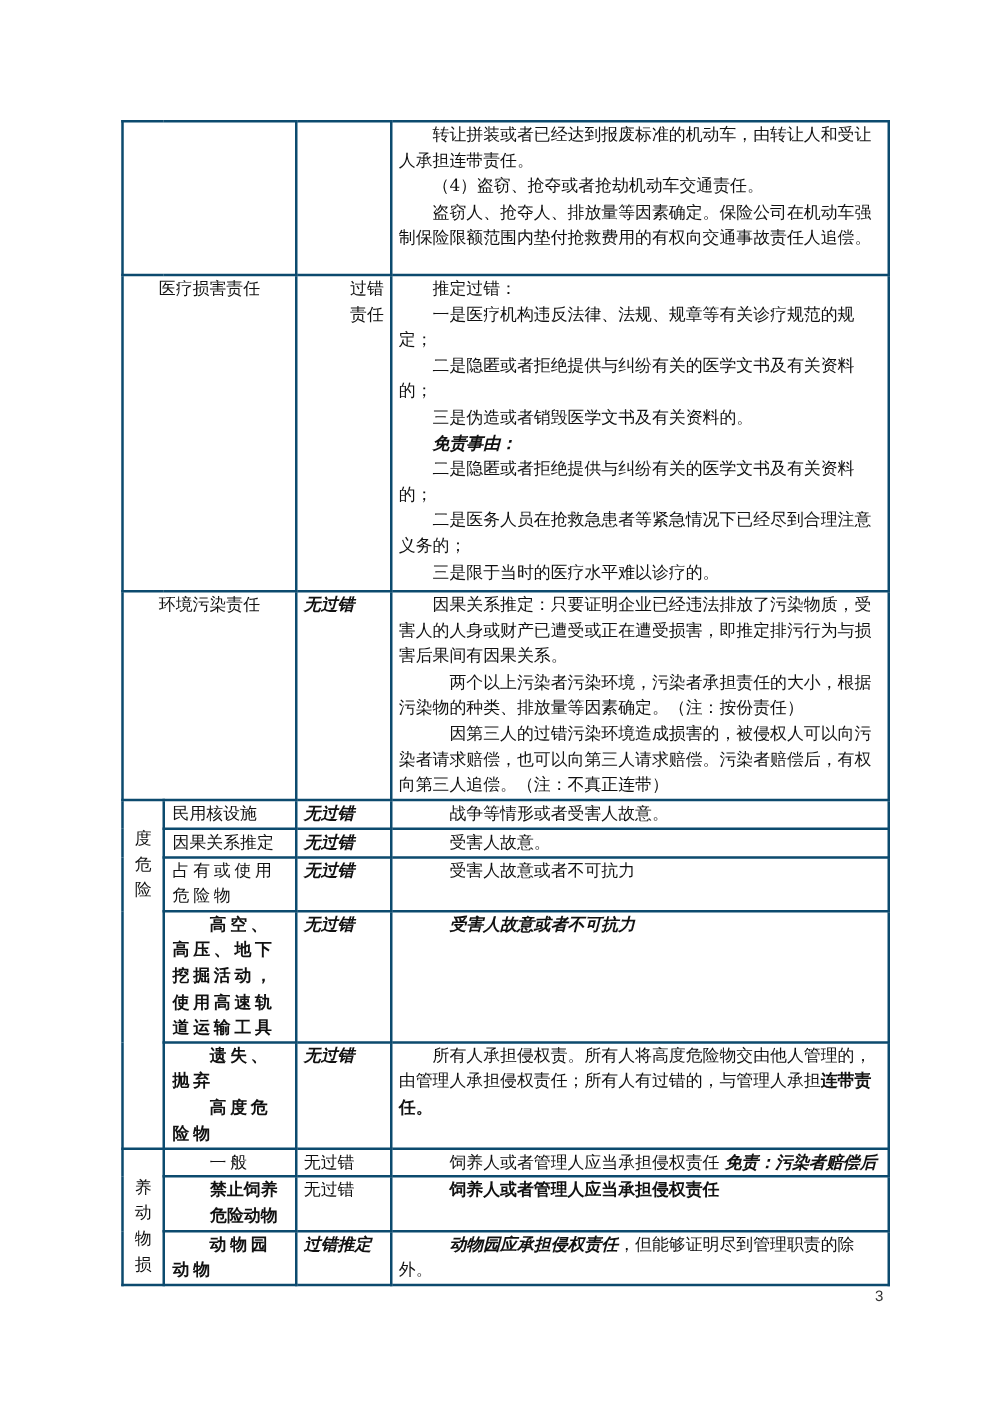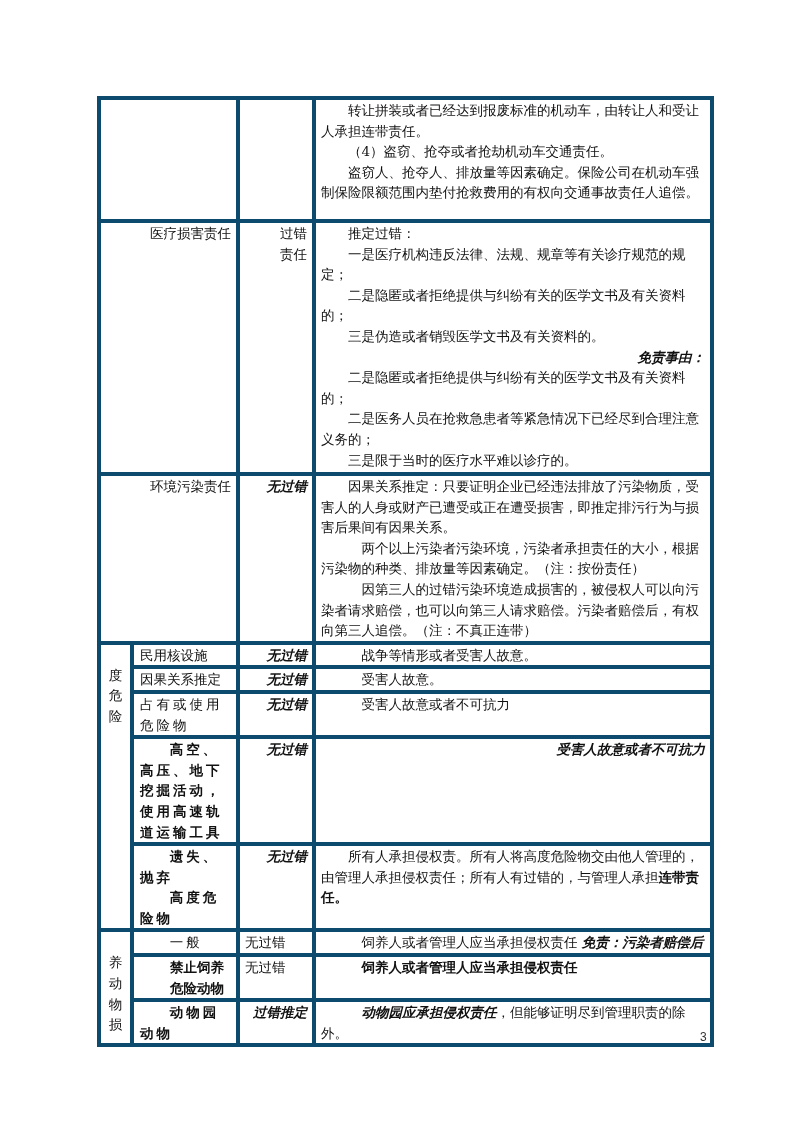--- a/index.html
+++ b/index.html
@@ -1,26 +1,26 @@
 <!DOCTYPE html>
 <html><head>
 <meta charset="utf-8">
 <style>
   html, body { margin: 0; padding: 0; background: #ffffff; }
   body { width: 793px; height: 1122px; position: relative; overflow: hidden;
          font-family: "DejaVu Serif", "Liberation Serif", serif; color: #111; }
   .page { position: absolute; left: 0; top: 0; width: 793px; height: 1122px; }
   table.main { position: absolute; left: 97px; top: 96px; width: 613px;
                border-collapse: collapse; table-layout: fixed; }
-  table.main td { border: 4px solid #0c4a6e; vertical-align: top; padding: 0 5px;
+  table.main td { border: 2px solid #0c4a6e; vertical-align: top; padding: 0 5px;
                   font-size: 13.5px; line-height: 20.6px; }
-  .c-name { text-align: right; }
+  .c-name { text-align: center; }
   .c-rule { text-align: right; padding-right: 8px; }
   .b { font-weight: bold; }
-  .bi { font-weight: bold; font-style: italic; text-align: right; }
+  .bi { font-weight: bold; font-style: italic; }
   .para { text-indent: 2em; margin: 0; }
   .para2 { text-indent: 3em; margin: 0; }
   .side { text-align: center; padding: 0 2px !important; }
   .side span { display: block; }
   .sub { padding-left: 6px !important; letter-spacing: 3px; margin-top: 48px; }
   .sub-ind { text-indent: 2.2em; letter-spacing: 3px; font-weight: bold; }
   .pagenum { position: absolute; left: 700px; top: 1030px; font-size: 12px;
              font-family: "Liberation Sans", sans-serif; color: #333; }
 </style>
 </head>

